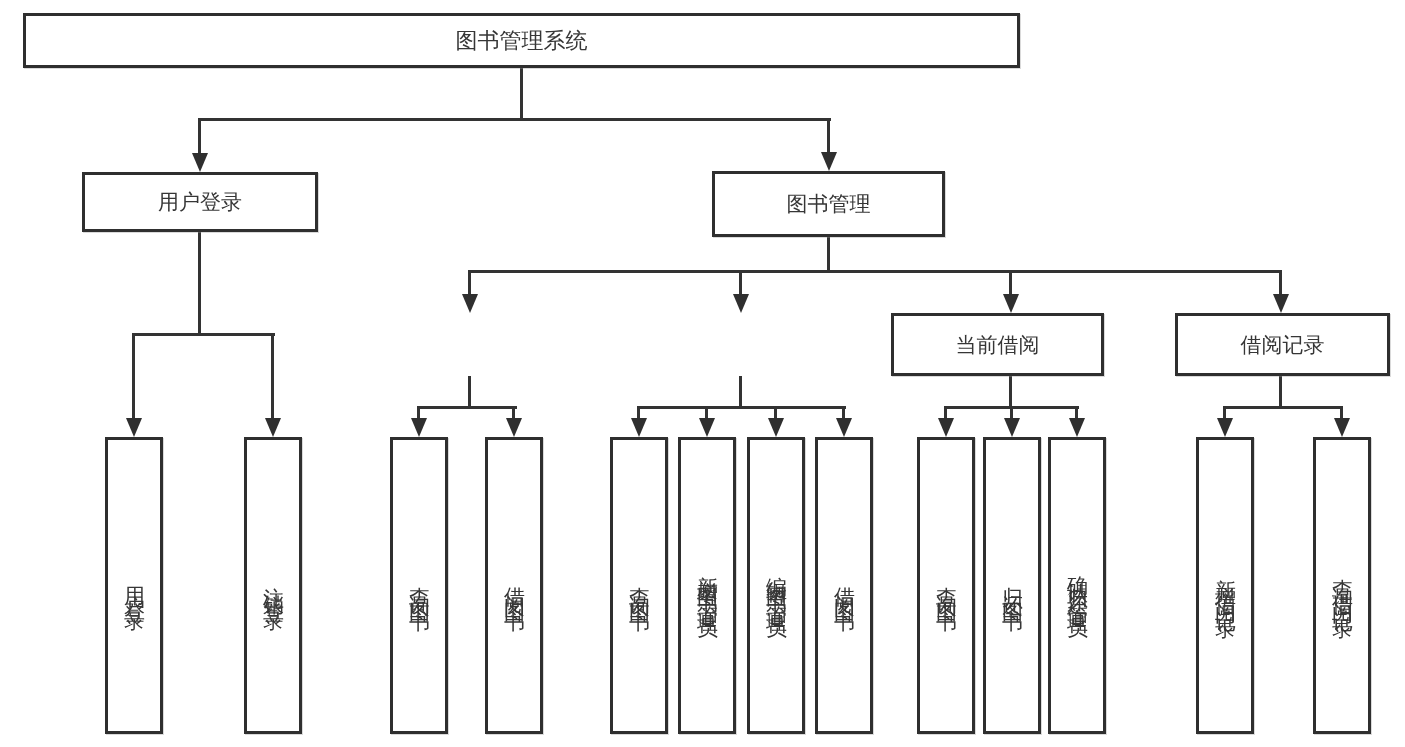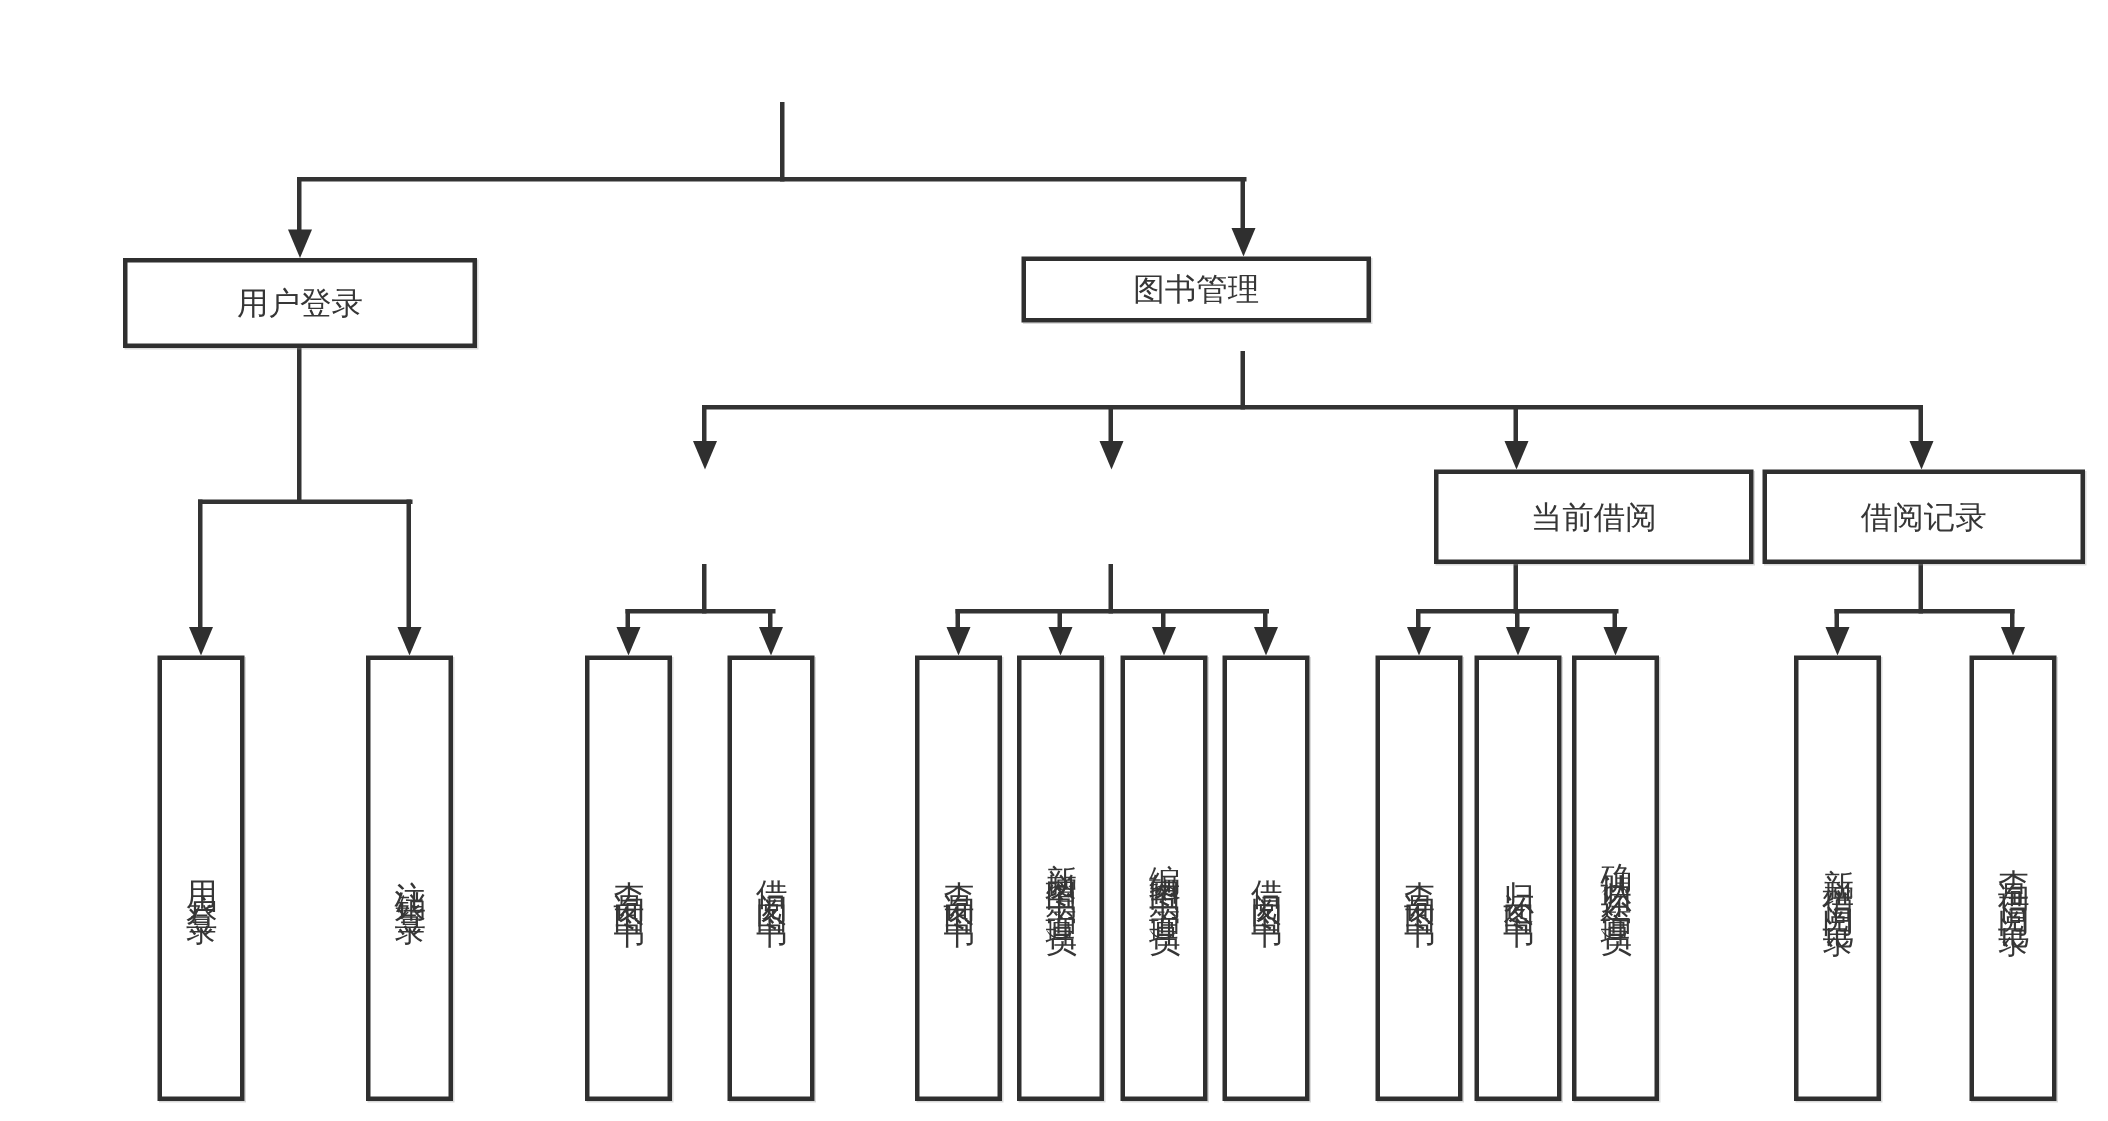--- a/index.html
+++ b/index.html
@@ -120,25 +120,26 @@
   <div class="arrow" style="left:1004px; top:418px;"></div>
   <div class="arrow" style="left:1069px; top:418px;"></div>
 
   <div class="vline" style="left:1279px; top:376px; height:33px;"></div>
   <div class="hline" style="left:1223px; top:406px; width:120px;"></div>
   <div class="vline" style="left:1223px; top:406px; height:15px;"></div>
   <div class="vline" style="left:1340px; top:406px; height:15px;"></div>
   <div class="arrow" style="left:1217px; top:418px;"></div>
   <div class="arrow" style="left:1334px; top:418px;"></div>
 
+  <div class="node" style="left:23px; top:13px; width:997px; height:55px; font-size:22px;">图书管理系统</div>
 
   <div class="node" style="left:82px; top:172px; width:236px; height:60px;">用户登录</div>
-  <div class="node" style="left:681px; top:171px; width:233px; height:44px;">图书管理</div>
+  <div class="node" style="left:712px; top:171px; width:233px; height:66px;">图书管理</div>
 
-  <div class="node" style="left:956px; top:313px; width:213px; height:63px;">当前借阅</div>
+  <div class="node" style="left:891px; top:313px; width:213px; height:63px;">当前借阅</div>
   <div class="node" style="left:1175px; top:313px; width:215px; height:63px;">借阅记录</div>
 
   <div class="node v-node" style="left:105px; top:437px; width:58px; height:297px;">用户登录</div>
   <div class="node v-node" style="left:244px; top:437px; width:58px; height:297px;">注销登录</div>
 
   <div class="node v-node" style="left:390px; top:437px; width:58px; height:297px;">查询图书</div>
   <div class="node v-node" style="left:485px; top:437px; width:58px; height:297px;">借阅图书</div>
 
   <div class="node v-node" style="left:610px; top:437px; width:58px; height:297px;">查询图书</div>
   <div class="node v-node" style="left:678px; top:437px; width:58px; height:297px; letter-spacing:6px;">新增图书（管理员）</div>

